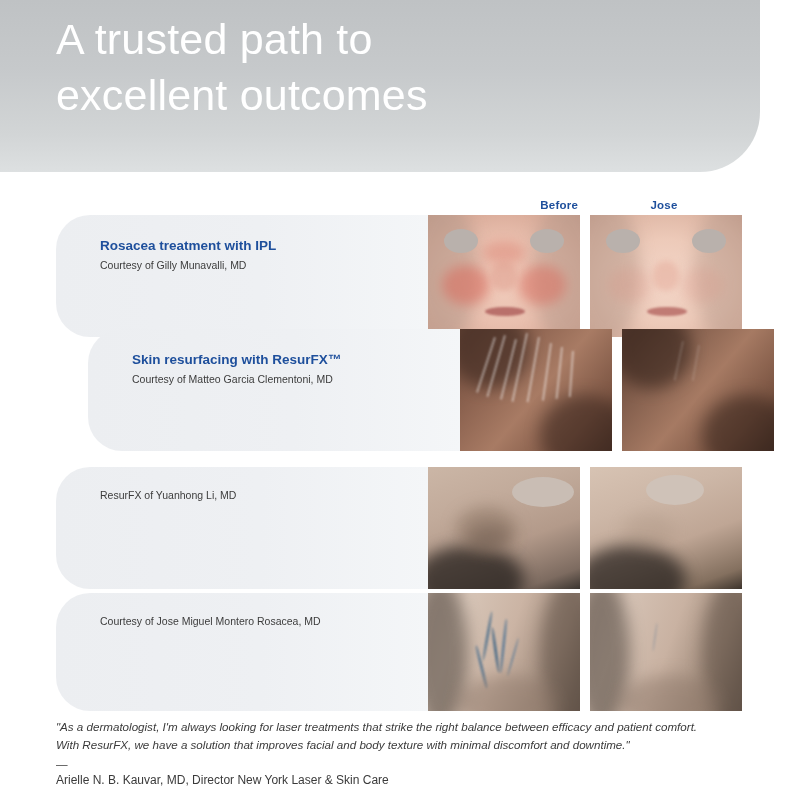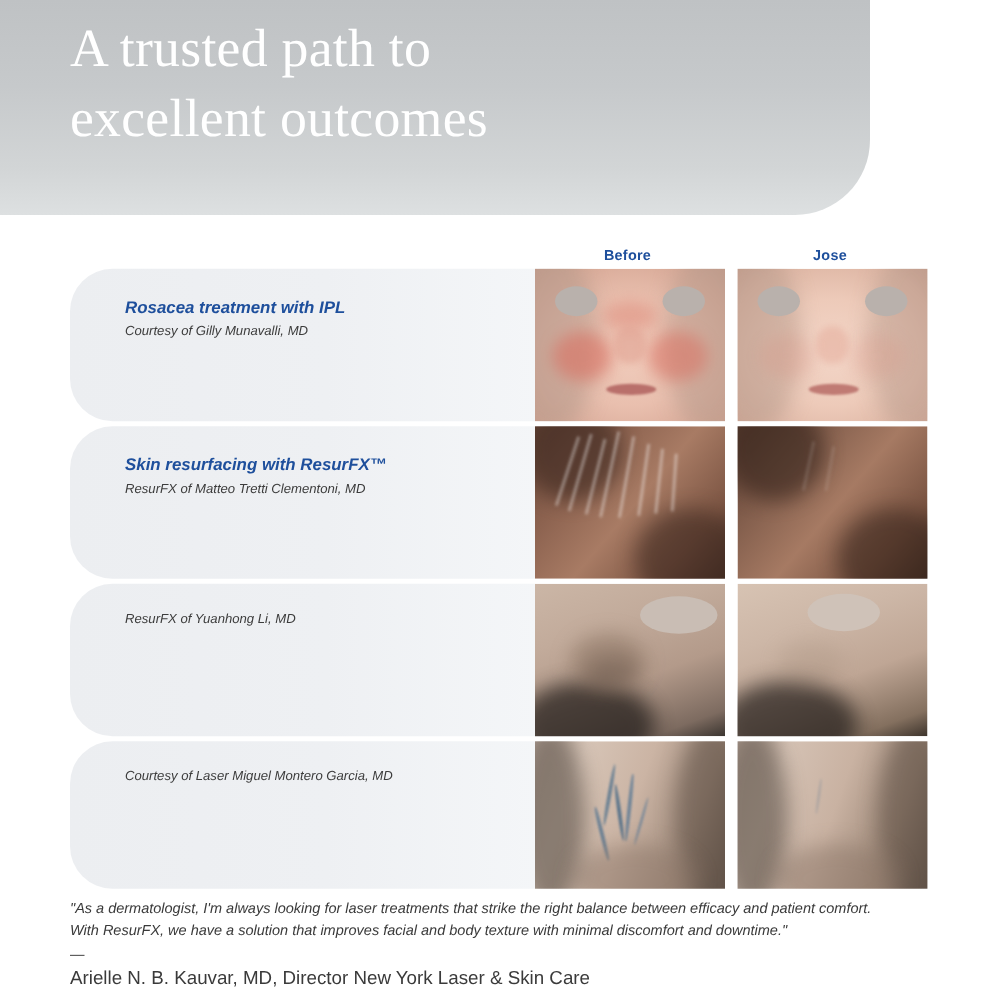--- a/index.html
+++ b/index.html
@@ -13,25 +13,24 @@
     font-family: "Liberation Sans", sans-serif;
     overflow: hidden;
     position: relative;
   }
 
   
   .header {
     position: absolute;
     left: 0;
     top: 0;
-    width: 696px;
+    width: 760px;
     height: 172px;
     background: linear-gradient(to bottom, #bfc2c4 0%, #c6c9cb 40%, #d2d5d6 78%, #dde0e1 100%);
     border-bottom-right-radius: 60px;
-    font-family: Liberation Serif, serif;
   }
   .header-title {
     position: absolute;
     left: 56px;
     top: 12px;
     color: #ffffff;
     font-size: 43px;
     line-height: 1.30;
     font-weight: 400;
     letter-spacing: 0.2px;
@@ -41,30 +40,29 @@
   
   .col-label {
     position: absolute;
     color: #1e4f9c;
     font-size: 11.5px;
     font-weight: 700;
     letter-spacing: 0.2px;
     text-align: center;
     width: 152px;
   }
-  .label-before { left: 426px; top: 199px; }
+  .label-before { left: 426px; top: 199px; text-align: right; }
   .label-after  { left: 588px; top: 199px; }
 
   
   .row {
     position: absolute;
     left: 56px;
     width: 688px;
     display: block;
-    font-style: italic;
   }
   .row-text {
     position: absolute;
     left: 0;
     top: 0;
     width: 372px;
     height: 100%;
     background: linear-gradient(to right, #eceef1 0%, #eef0f3 55%, #f4f6f8 100%);
     border-top-left-radius: 34px;
     border-bottom-left-radius: 34px;
@@ -162,21 +160,21 @@
     white-space: pre-line;
   }
   .dash {
     color: #3a3a3a;
     font-size: 11.6px;
     margin: 4px 0 2px 0;
     line-height: 1;
   }
   .attrib {
     color: #3a3a3a;
-    font-size: 15px;
+    font-size: 12px;
     margin: 0;
     line-height: 1.4;
   }
 </style>
 </head>
 <body>
 
 <div class="header">
   <div class="header-title">A trusted path to
 excellent outcomes</div>
@@ -210,24 +208,24 @@
       <div class="cheek" style="left:18px; top:52px; width:44px; height:36px; background:#d98b7c; opacity:.22;"></div>
       <div class="cheek" style="right:18px; top:52px; width:44px; height:36px; background:#d98b7c; opacity:.2;"></div>
       <div class="nose" style="left:63px; top:46px; background:#e5ad9c; opacity:.55;"></div>
       <div class="eye-block" style="left:16px; top:14px;"></div>
       <div class="eye-block" style="right:16px; top:14px;"></div>
       <div class="mouth" style="left:57px; top:92px; background:#c07b74;"></div>
     </div>
   </div>
 </div>
 
-<div class="row" style="top:341px; height:122px;">
+<div class="row" style="top:329px; height:122px;margin-left:32px;">
   <div class="row-text">
     <p class="row-title">Skin resurfacing with ResurFX™</p>
-    <p class="row-credit">ResurFX of Matteo Tretti Clementoni, MD</p>
+    <p class="row-credit">Courtesy of Matteo Garcia Clementoni, MD</p>
   </div>
   <div class="img-pair">
     <div class="photo before">
       <div class="skin" style="background:linear-gradient(130deg,#6d4a3b 0%, #8d6350 28%, #a87b64 52%, #7d5644 80%, #4c3328 100%);"></div>
       <div class="shade" style="left:-10px; top:-20px; width:80px; height:80px; background:#3a261e; opacity:.6;"></div>
       <div class="shade" style="right:-18px; bottom:-24px; width:90px; height:80px; background:#3a261e; opacity:.55;"></div>
       <div class="streak" style="left:34px; top:8px; width:2px; height:58px; transform:rotate(18deg);"></div>
       <div class="streak" style="left:44px; top:6px; width:2px; height:64px; transform:rotate(16deg);"></div>
       <div class="streak" style="left:55px; top:10px; width:2px; height:62px; transform:rotate(14deg);"></div>
       <div class="streak" style="left:66px; top:4px; width:2px; height:70px; transform:rotate(12deg);"></div>
@@ -262,21 +260,21 @@
       <div class="skin" style="background:linear-gradient(160deg,#d7c3b3 0%, #cdb7a7 30%, #bfa695 60%, #84705f 88%, #3d342c 100%);"></div>
       <div class="shade" style="left:-14px; bottom:-26px; width:110px; height:70px; background:#241f1c; opacity:.72;"></div>
       <div class="shade" style="left:32px; top:46px; width:52px; height:36px; background:#9b8573; opacity:.22;"></div>
       <div class="eye-block" style="left:56px; top:8px; width:58px; height:30px; background:#cfc2b8;"></div>
     </div>
   </div>
 </div>
 
 <div class="row" style="top:593px; height:118px;">
   <div class="row-text">
-    <p class="row-credit">Courtesy of Laser Miguel Montero Garcia, MD</p>
+    <p class="row-credit">Courtesy of Jose Miguel Montero Rosacea, MD</p>
   </div>
   <div class="img-pair">
     <div class="photo before">
       <div class="skin" style="background:linear-gradient(110deg,#c9b7ab 0%, #d6c4b6 22%, #cbb4a4 50%, #a08b7c 78%, #6b5c51 100%);"></div>
       <div class="shade" style="left:-16px; top:-14px; width:56px; height:150px; background:#4c423a; opacity:.55;"></div>
       <div class="shade" style="right:-20px; top:-14px; width:60px; height:150px; background:#57493f; opacity:.5;"></div>
       <div class="vein" style="left:58px; top:18px; width:3px; height:50px; background:#4b6f8c; opacity:.75; transform:rotate(10deg);"></div>
       <div class="vein" style="left:66px; top:34px; width:3px; height:46px; background:#3f6585; opacity:.8; transform:rotate(-8deg);"></div>
       <div class="vein" style="left:74px; top:26px; width:2.5px; height:54px; background:#4b7193; opacity:.7; transform:rotate(6deg);"></div>
       <div class="vein" style="left:52px; top:52px; width:2.5px; height:44px; background:#436b8d; opacity:.7; transform:rotate(-14deg);"></div>

